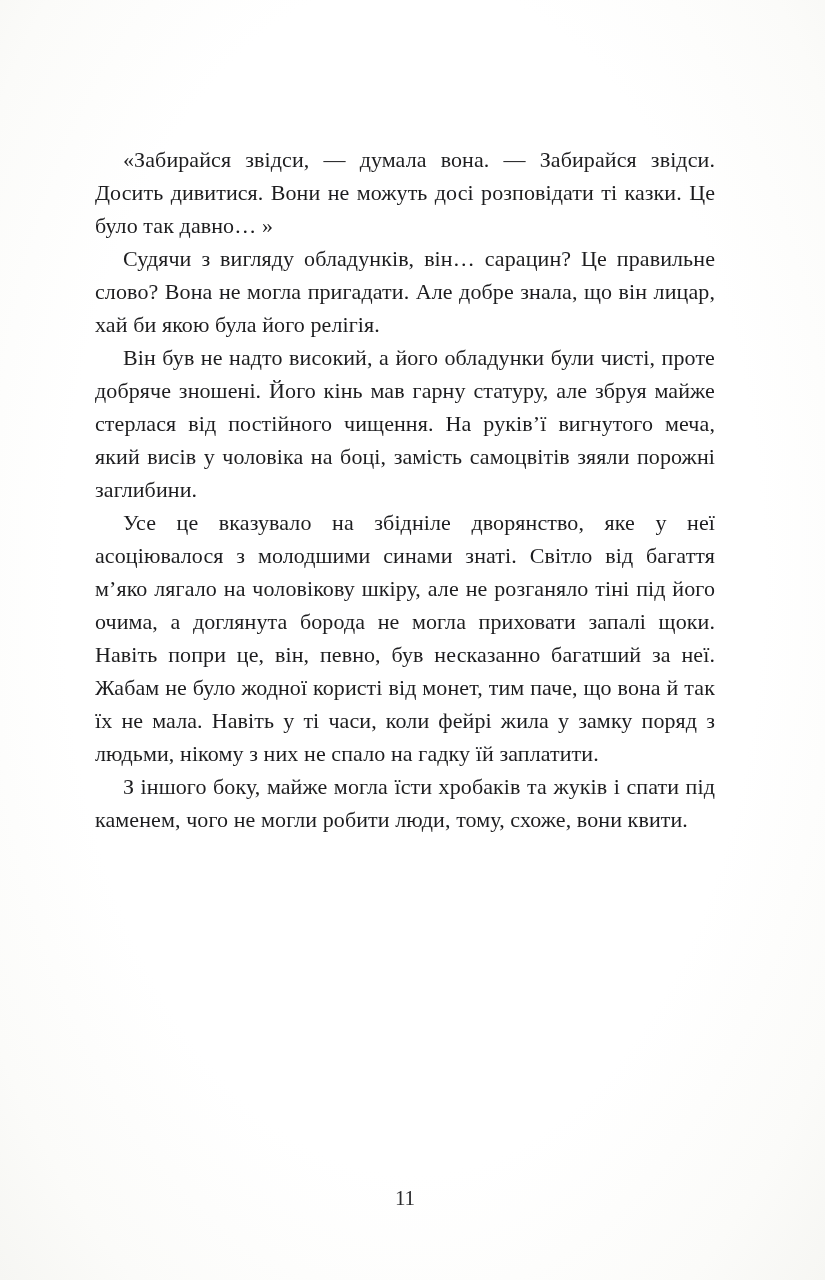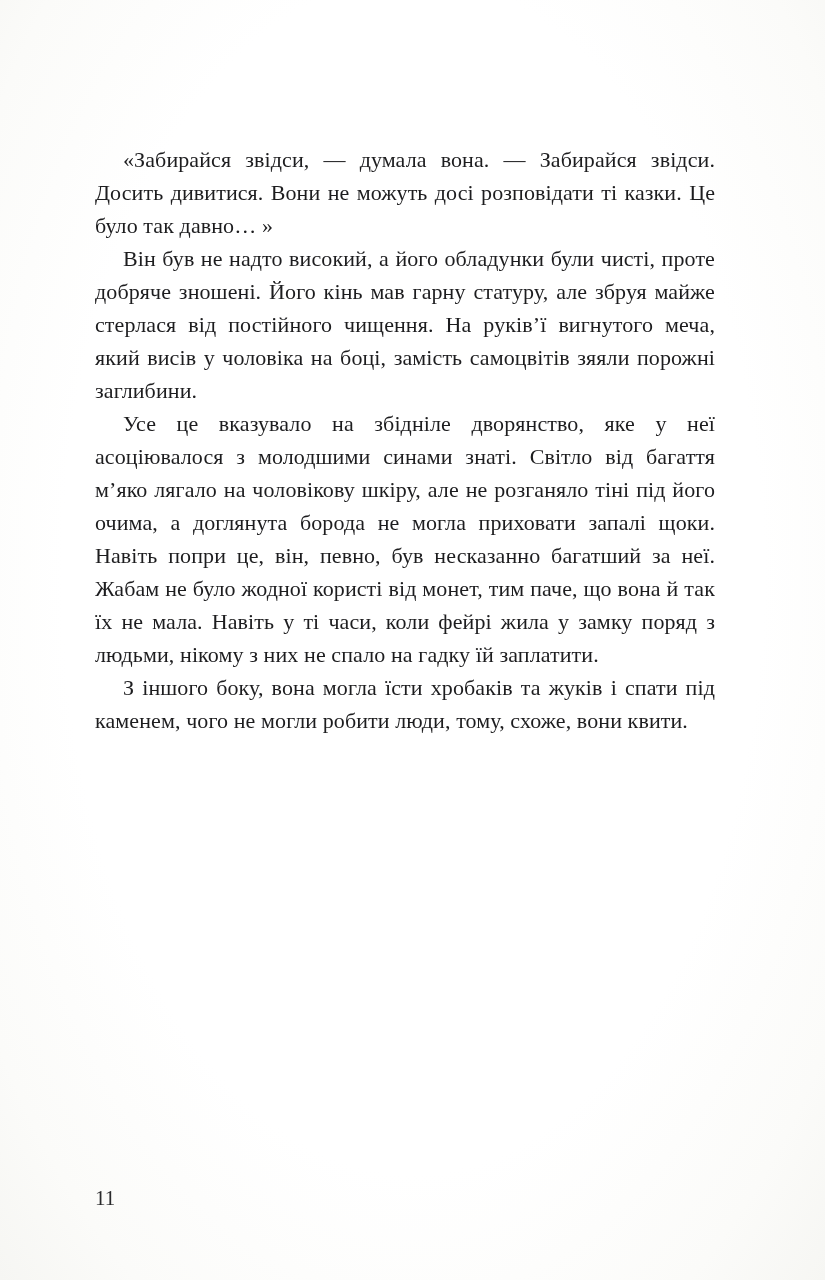--- a/index.html
+++ b/index.html
@@ -38,29 +38,30 @@
     margin: 0;
     padding: 0;
     text-indent: 28px;
     text-rendering: optimizeLegibility;
   }
   .page-number {
     position: absolute;
     top: 1186px;
     left: 95px;
     width: 620px;
-    text-align: left;
+    text-align: center;
     font-size: 21px;
     color: #2a2a2c;
   }
 </style>
 </head>
 <body>
 
 <div class="scan-page">
   <div class="text-block">
     <p>«Забирайся звідси, — думала вона. — Забирайся звідси. Досить дивитися. Вони не можуть досі розповідати ті казки. Це було так давно… »</p>
+    <p>Судячи з вигляду обладунків, він… сарацин? Це правильне слово? Вона не могла пригадати. Але добре знала, що він лицар, хай би якою була його релігія.</p>
     <p>Він був не надто високий, а його обладунки були чисті, проте добряче зношені. Його кінь мав гарну статуру, але збруя майже стерлася від постійного чищення. На руків’ї вигнутого меча, який висів у чоловіка на боці, замість самоцвітів зяяли порожні заглибини.</p>
     <p>Усе це вказувало на збідніле дворянство, яке у неї асоціювалося з молодшими синами знаті. Світло від багаття м’яко лягало на чоловікову шкіру, але не розганяло тіні під його очима, а доглянута борода не могла приховати запалі щоки. Навіть попри це, він, певно, був несказанно багатший за неї. Жабам не було жодної користі від монет, тим паче, що вона й так їх не мала. Навіть у ті часи, коли фейрі жила у замку поряд з людьми, нікому з них не спало на гадку їй заплатити.</p>
-    <p>З іншого боку, вона могла їсти хробаків та жуків і спати під каменем, чого не могли робити люди, тому, схоже, вони квити.</p>
+    <p>З іншого боку, майже могла їсти хробаків та жуків і спати під каменем, чого не могли робити люди, тому, схоже, вони квити.</p>
   </div>
   <div class="page-number">11</div>
 </div>
 
 </body></html>

